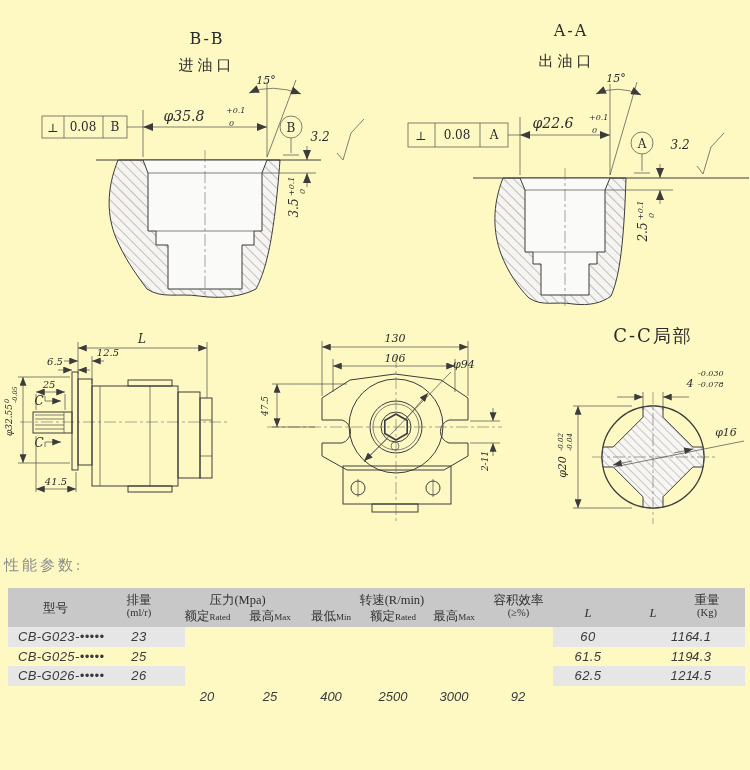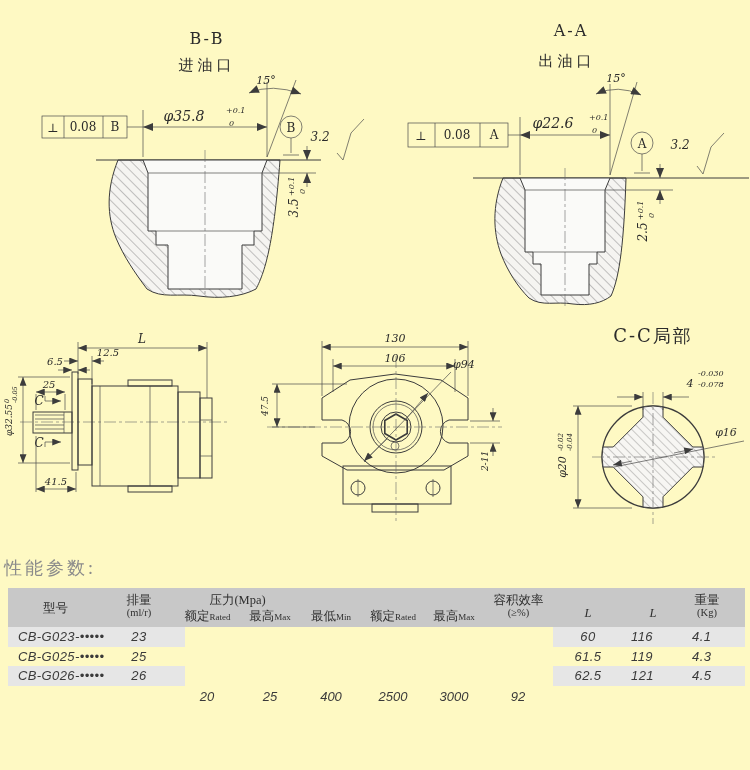--- a/index.html
+++ b/index.html
@@ -18,39 +18,39 @@
   .t-tol{font:italic 8px "DejaVu Serif",serif;}
   .t-tol7{font:italic 7px "DejaVu Serif",serif;}
   .t-tol6{font:italic 6.5px "DejaVu Serif",serif;}
   .t-fcf{font:12px "DejaVu Serif",serif;}
   .ol{stroke:#3c3c3c;stroke-width:1;fill:none;}
   .ol-thin{stroke:#4a4a4a;stroke-width:0.7;fill:none;}
   .dimline{stroke:#4a4a4a;stroke-width:0.7;fill:none;}
   .centerline{stroke:#6a6a6a;stroke-width:0.6;fill:none;stroke-dasharray:12 3 3 3;}
   .cut{fill:#fafaf8;stroke:#3c3c3c;stroke-width:1;}
   
-  .caption{position:absolute;left:4px;top:556px;font-size:18px;letter-spacing:3px;color:#8b8b8b;
+  .caption{position:absolute;left:4px;top:556px;font-size:15px;letter-spacing:3px;color:#8b8b8b;
            font-family:"Liberation Serif","DejaVu Serif",serif;}
   .spec-table{position:absolute;left:8px;top:588px;width:737px;height:176px;font-family:"Liberation Sans",sans-serif;}
   .thead{position:absolute;left:0;top:0;width:737px;height:39px;background:#c8c8c8;}
   .hcell{position:absolute;text-align:center;color:#2f2f2f;font-size:12.5px;
          font-family:"Liberation Serif","DejaVu Serif",serif;}
   .hsub .en{font-size:9px;letter-spacing:0;}
   .tbody{position:absolute;left:0;top:39px;width:737px;height:137px;}
   .trow{position:absolute;left:0;width:737px;height:19.5px;padding-left:44px;}
   .band-l{position:absolute;left:0;top:0;width:177px;height:19.5px;}
   .band-r{position:absolute;left:545px;top:0;width:192px;height:19.5px;}
   .banded .band-l,.banded .band-r{background:#e6e6e6;}
   .banded-dark .band-l,.banded-dark .band-r{background:#dbdbdb;}
   .cell{position:absolute;top:0;height:19.5px;line-height:19.5px;font-style:italic;
         font-size:13px;color:#3a3a3a;letter-spacing:0.4px;}
   .c-model{left:10px;width:110px;text-align:left;}
   .c-disp{left:95px;width:72px;text-align:center;}
   .c-l1{left:545px;width:70px;text-align:center;}
-  .c-l2{left:623px;width:60px;text-align:left;}
+  .c-l2{left:644px;width:60px;text-align:center;}
   .c-wt{left:675px;width:62px;text-align:left;padding-left:9px;box-sizing:border-box;}
   .shared{position:absolute;top:50%;transform:translate(-50%,-50%);font-style:italic;
           font-size:13px;color:#3a3a3a;text-align:center;}
 </style>
 </head>
 <body>
 
 <div class="page">
 
   <svg class="panel" style="left:0;top:0" width="375" height="300" viewBox="0 0 375 300">
@@ -392,20 +392,21 @@
   <div class="caption">性能参数:</div>
 
   <div class="spec-table">
     <div class="thead">
       <div class="hcell" style="left:0;top:12px;width:95px;">型号</div>
       <div class="hcell" style="left:95px;top:4px;width:72px;">排量</div>
       <div class="hcell" style="left:95px;top:19px;width:72px;font-size:10.5px;">(ml/r)</div>
       <div class="hcell" style="left:167px;top:4px;width:125px;">压力(Mpa)</div>
       <div class="hcell hsub" style="left:167px;top:20px;width:65px;"><span class="cn">额定</span><span class="en">Rated</span></div>
       <div class="hcell hsub" style="left:232px;top:20px;width:60px;"><span class="cn">最高</span><span class="en">Max</span></div>
+      <div class="hcell" style="left:292px;top:4px;width:184px;">转速(R/min)</div>
       <div class="hcell hsub" style="left:292px;top:20px;width:62px;"><span class="cn">最低</span><span class="en">Min</span></div>
       <div class="hcell hsub" style="left:354px;top:20px;width:62px;"><span class="cn">额定</span><span class="en">Rated</span></div>
       <div class="hcell hsub" style="left:416px;top:20px;width:60px;"><span class="cn">最高</span><span class="en">Max</span></div>
       <div class="hcell" style="left:476px;top:4px;width:69px;">容积效率</div>
       <div class="hcell" style="left:476px;top:19px;width:69px;font-size:10.5px;">(≥%)</div>
       <div class="hcell" style="left:545px;top:18px;width:70px;font-style:italic;">L</div>
       <div class="hcell" style="left:615px;top:18px;width:60px;font-style:italic;">L</div>
       <div class="hcell" style="left:668px;top:4px;width:62px;">重量</div>
       <div class="hcell" style="left:668px;top:19px;width:62px;font-size:10.5px;">(Kg)</div>
     </div>

